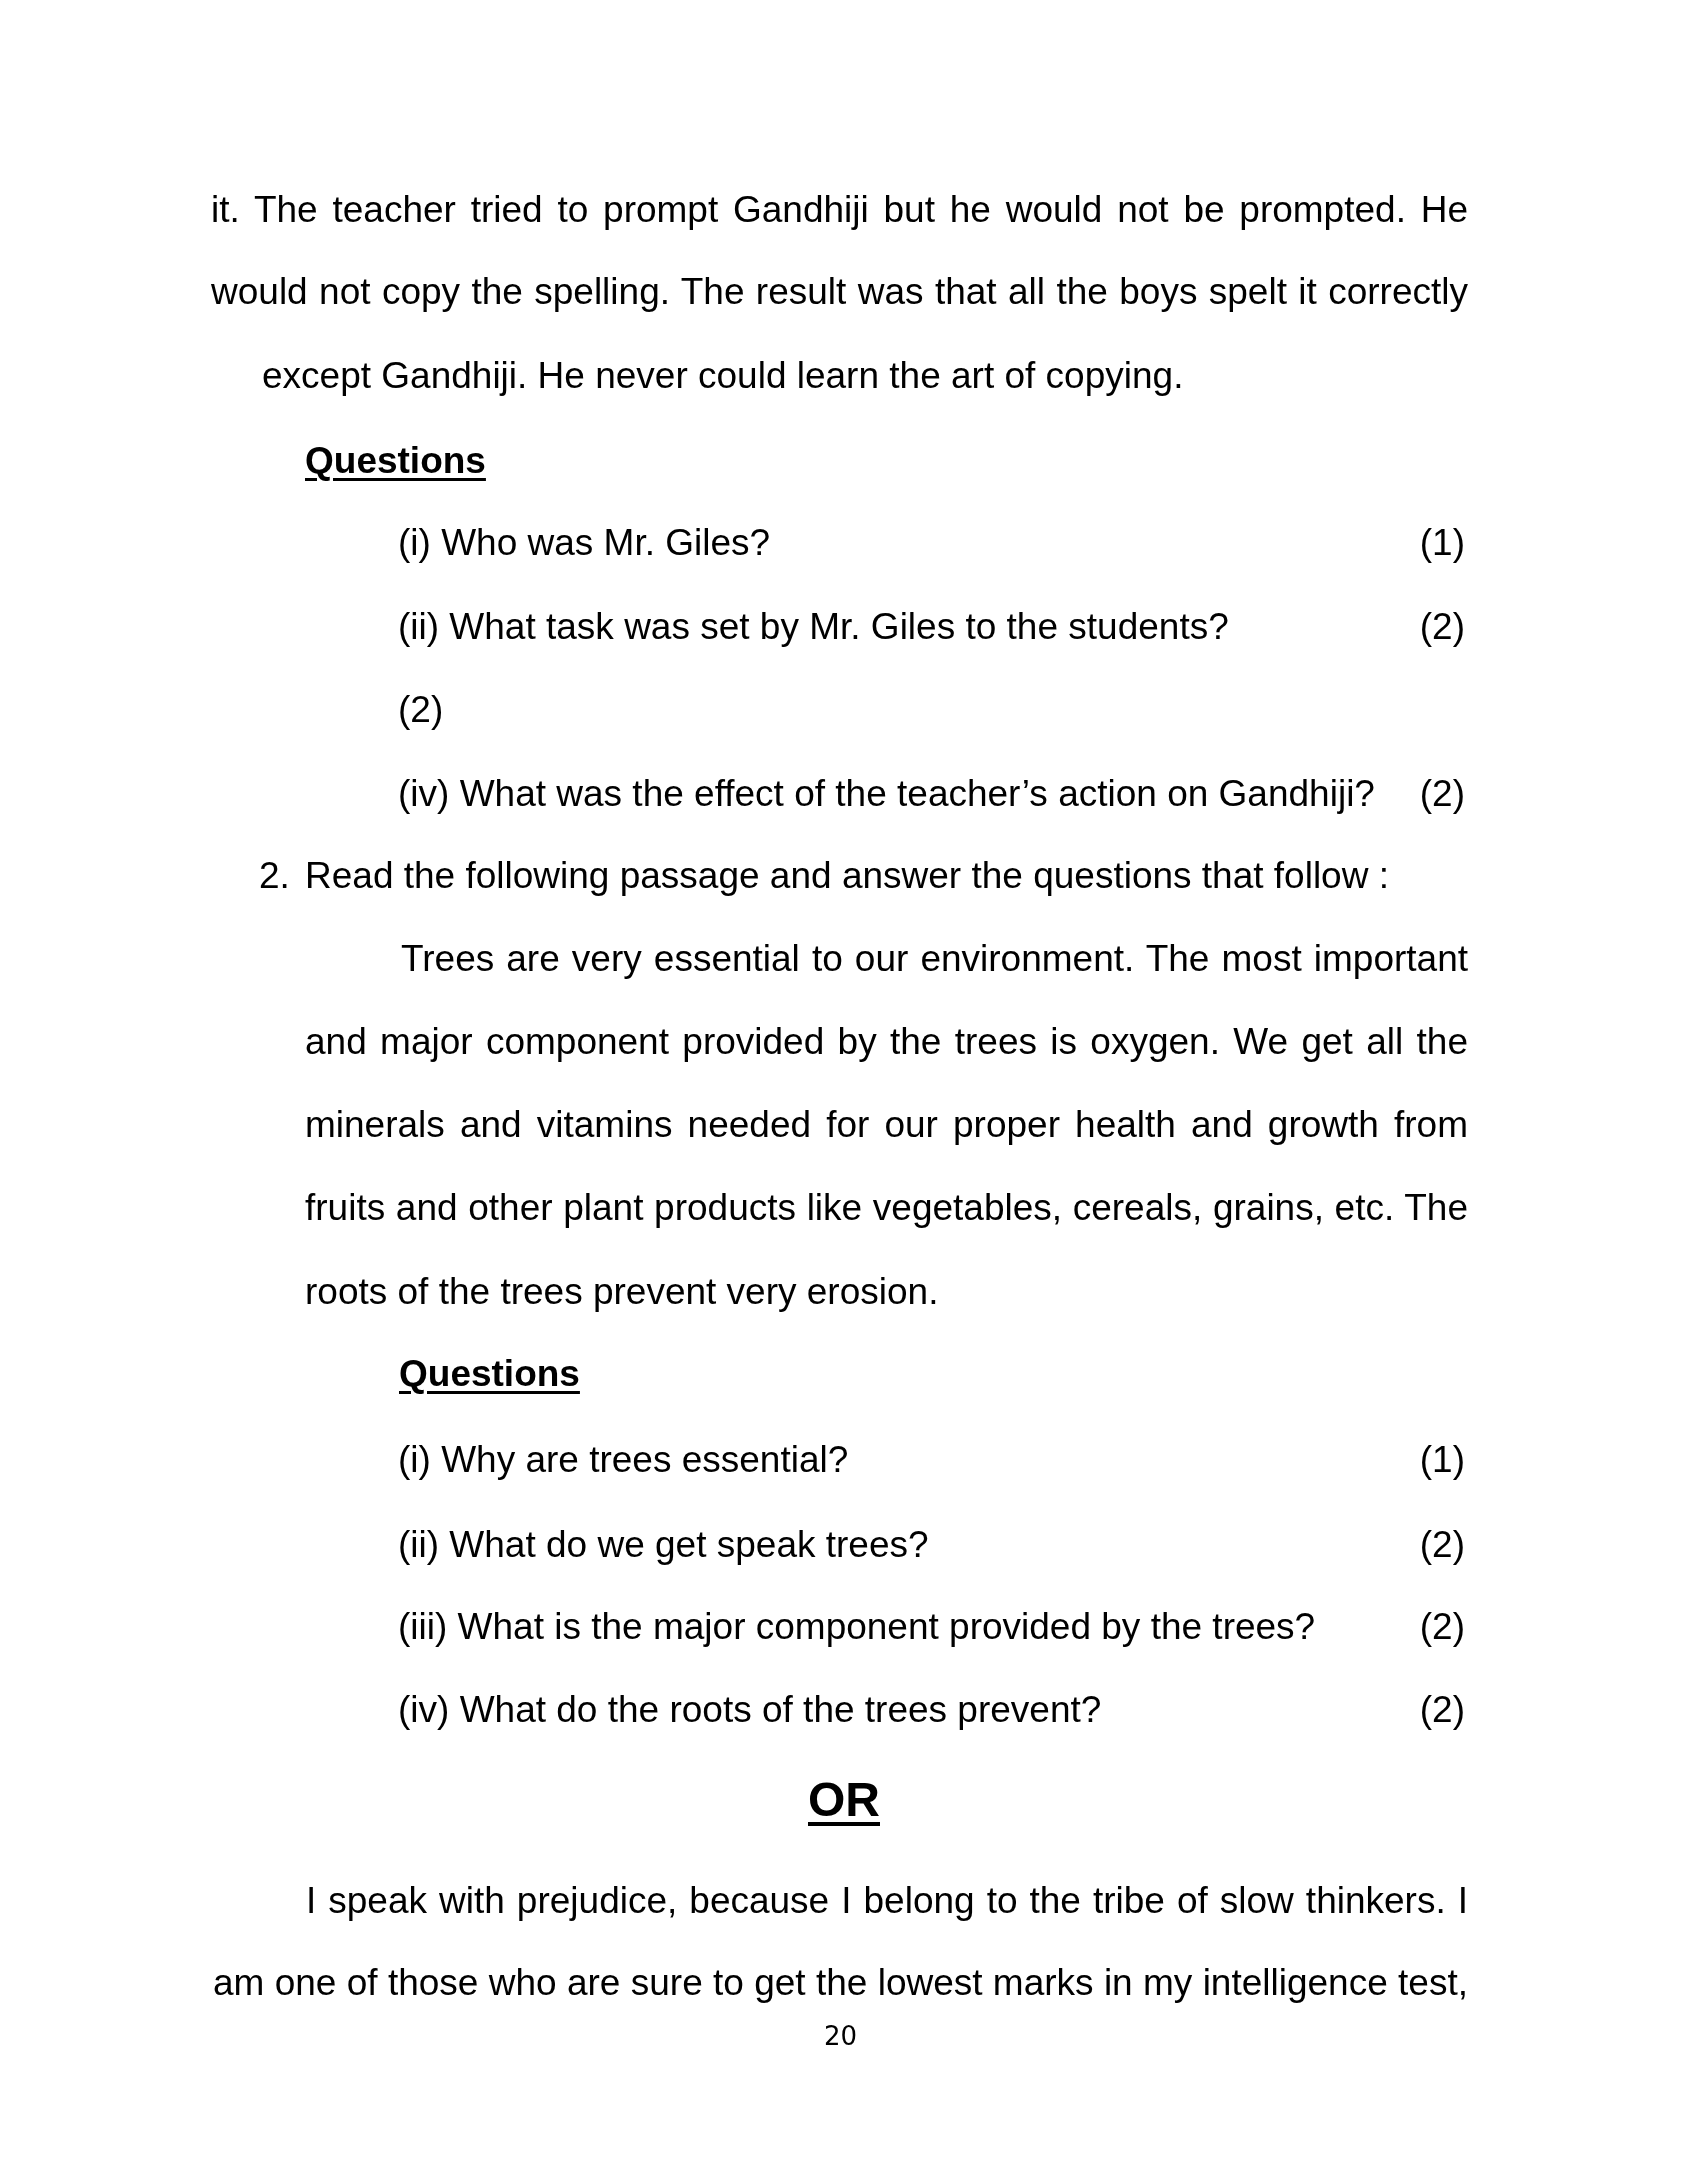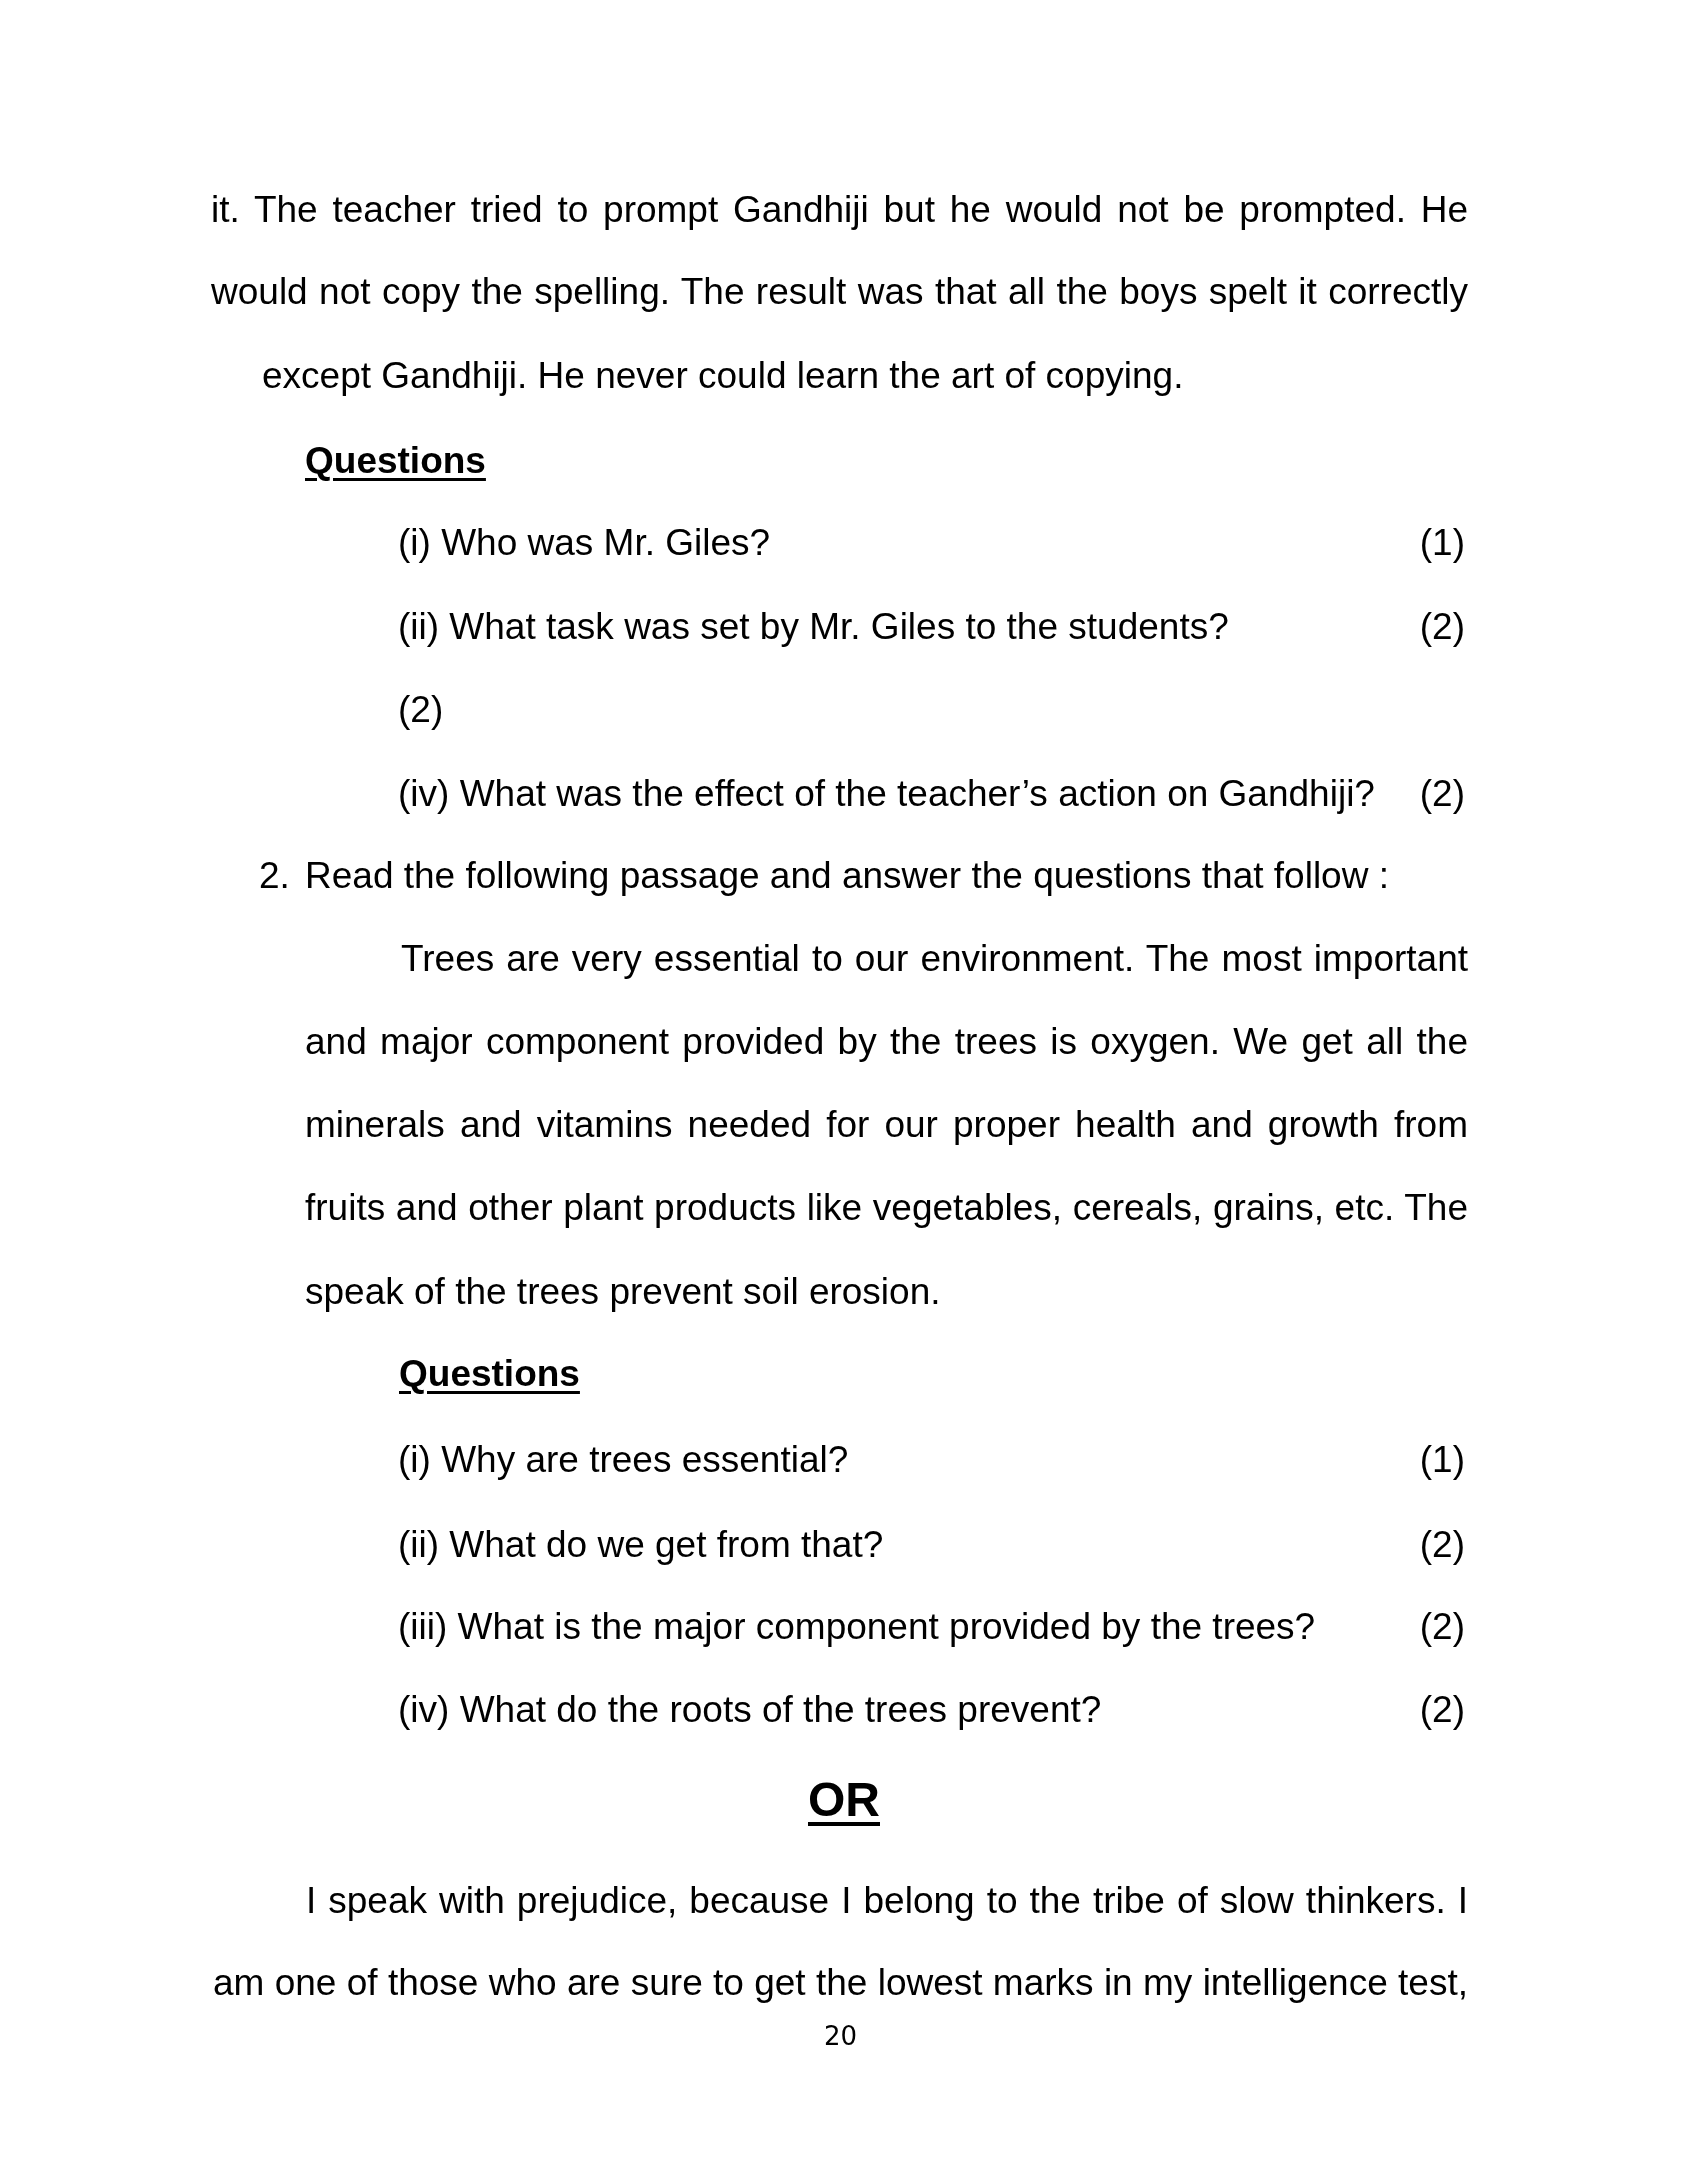--- a/index.html
+++ b/index.html
@@ -43,30 +43,30 @@
   <span>(2)</span>
 </div>
 
 <div class="ln" style="left:259px; top:856px;">2.</div>
 <div class="ln" style="left:305px; top:856px;">Read the following passage and answer the questions that follow :</div>
 
 <div class="ln just" style="left:401px; width:1067px; top:939px;">Trees are very essential to our environment. The most important</div>
 <div class="ln just" style="left:305px; width:1163px; top:1022px;">and major component provided by the trees is oxygen. We get all the</div>
 <div class="ln just" style="left:305px; width:1163px; top:1105px;">minerals and vitamins needed for our proper health and growth from the</div>
 <div class="ln just" style="left:305px; width:1163px; top:1188px;">fruits and other plant products like vegetables, cereals, grains, etc. The</div>
-<div class="ln" style="left:305px; top:1272px;">speak of the trees prevent soil erosion.</div>
+<div class="ln" style="left:305px; top:1272px;">roots of the trees prevent very erosion.</div>
 
 <div class="ln heading" style="left:399px; top:1354px;">Questions</div>
 
 <div class="qrow" style="top:1440px;justify-content:space-between;">
   <span>(i) Why are trees essential?</span>
   <span>(1)</span>
 </div>
 <div class="qrow" style="top:1525px;">
-  <span>(ii) What do we get from that?</span>
+  <span>(ii) What do we get speak trees?</span>
   <span>(2)</span>
 </div>
 <div class="qrow" style="top:1607px;">
   <span>(iii) What is the major component provided by the trees?</span>
   <span>(2)</span>
 </div>
 <div class="qrow" style="top:1690px;">
   <span>(iv) What do the roots of the trees prevent?</span>
   <span>(2)</span>
 </div>

